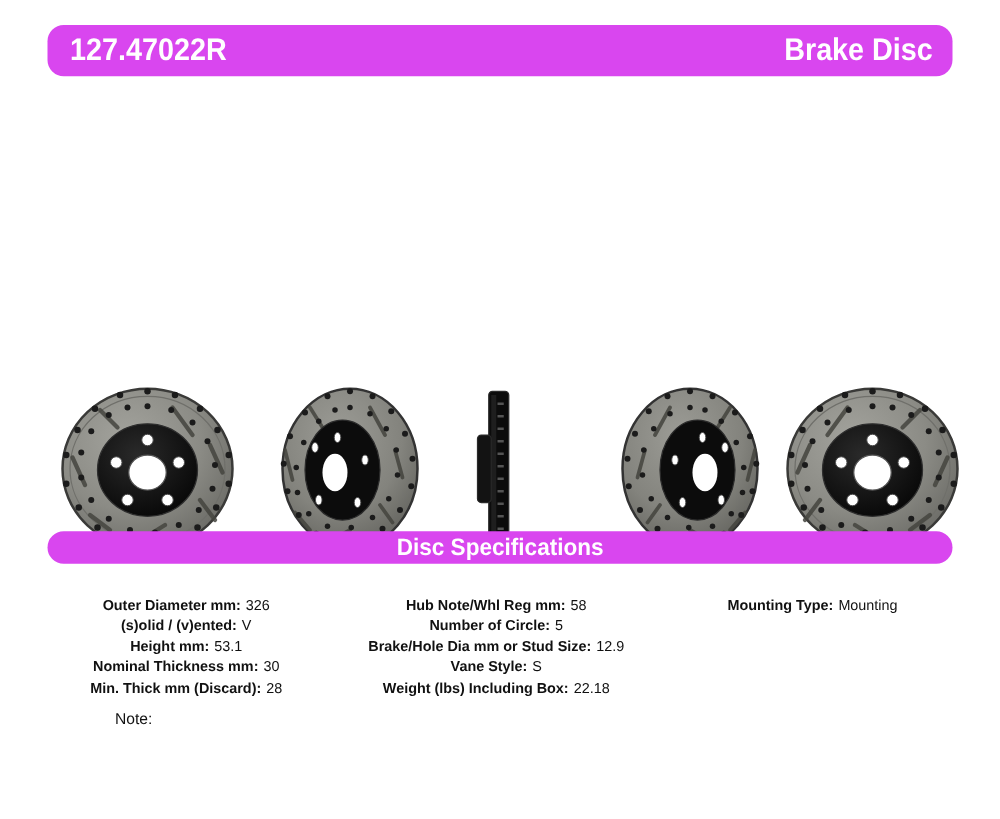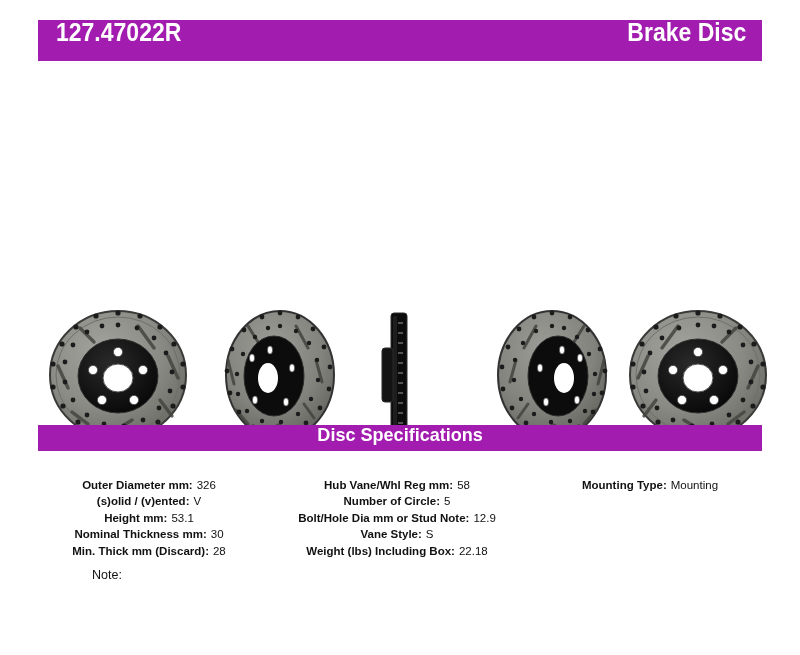--- a/index.html
+++ b/index.html
@@ -9,23 +9,24 @@
     font-family:"Liberation Sans", sans-serif;
     color:#111;
     position:relative;
     overflow:hidden;
   }
   .sheet{position:absolute;left:0;top:0;width:800px;height:655px;}
 
   
   .bar{
     position:absolute;
-    background:#a21caf;
-    display:flex;
+    background:#d946ef;
+    display:flex;align-items:center;
     box-sizing:border-box;
+    border-radius:13px;
   }
   #header-bar{
     left:38px;top:20px;width:724px;height:41px;
     justify-content:space-between;
     padding:0 16px 0 18px;
   }
   #header-bar .txt{
     color:#ffffff;
     font-size:25px;
     font-weight:bold;
@@ -441,29 +442,29 @@
         <span class="spec-value">30</span>
       </div>
       <div class="spec-row">
         <span class="spec-label">Min. Thick mm (Discard):</span>
         <span class="spec-value">28</span>
       </div>
     </div>
 
     <div class="spec-col" id="col-mid">
       <div class="spec-row">
-        <span class="spec-label">Hub Vane/Whl Reg mm:</span>
+        <span class="spec-label">Hub Note/Whl Reg mm:</span>
         <span class="spec-value">58</span>
       </div>
       <div class="spec-row">
         <span class="spec-label">Number of Circle:</span>
         <span class="spec-value">5</span>
       </div>
       <div class="spec-row">
-        <span class="spec-label">Bolt/Hole Dia mm or Stud Note:</span>
+        <span class="spec-label">Brake/Hole Dia mm or Stud Size:</span>
         <span class="spec-value">12.9</span>
       </div>
       <div class="spec-row">
         <span class="spec-label">Vane Style:</span>
         <span class="spec-value">S</span>
       </div>
       <div class="spec-row">
         <span class="spec-label">Weight (lbs) Including Box:</span>
         <span class="spec-value">22.18</span>
       </div>

